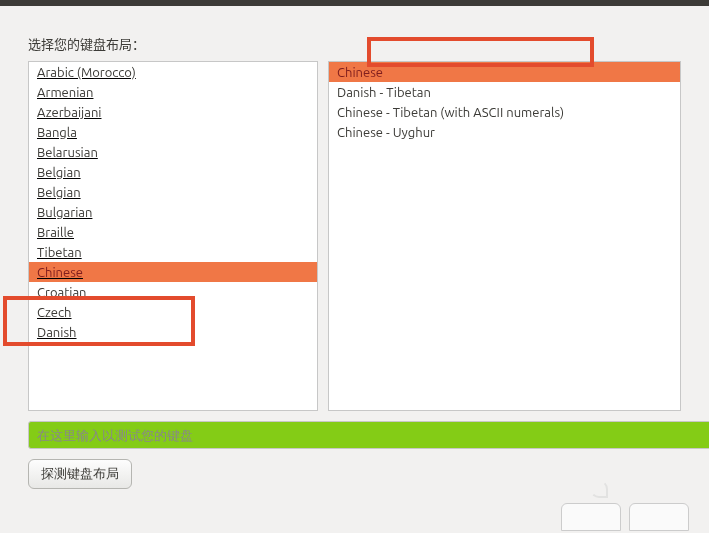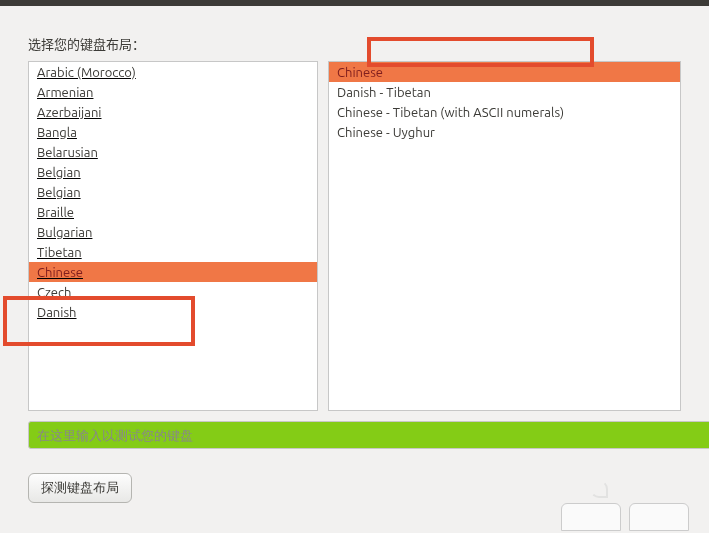--- a/index.html
+++ b/index.html
@@ -82,21 +82,21 @@
       border-radius: 3px;
       padding: 0 8px;
       font-size: 13px;
       background: #84cc16;
       color: #3c3b37;
     }
     .test-input::placeholder {
       color: #888;
     }
     .detect-button {
-      margin-top: 24px;
+      margin-top: 10px;
       padding: 5px 12px;
       font-size: 13px;
       color: #3c3b37;
       background: linear-gradient(to bottom, #fdfdfd, #e8e8e6);
       border: 1px solid #b5b5b1;
       border-radius: 6px;
       cursor: pointer;
     }
     .bottom-scribbles {
       position: absolute;
@@ -142,24 +142,25 @@
 
   <div class="columns">
     <div class="listbox listbox-left" id="left-list">
         <div class="list-item">Arabic (Morocco)</div>
         <div class="list-item">Armenian</div>
         <div class="list-item">Azerbaijani</div>
         <div class="list-item">Bangla</div>
         <div class="list-item">Belarusian</div>
         <div class="list-item">Belgian</div>
         <div class="list-item">Belgian</div>
+        <div class="list-item">Bulgarian</div>
         <div class="list-item">Braille</div>
-        <div class="list-item">Bulgarian</div>
         <div class="list-item">Tibetan</div>
         <div class="list-item selected">Chinese</div>
+        <div class="list-item">Croatian</div>
         <div class="list-item">Czech</div>
         <div class="list-item">Danish</div>
       </div>
     <div class="listbox listbox-right" id="right-list">
         <div class="list-item selected">Chinese</div>
         <div class="list-item">Danish - Tibetan</div>
         <div class="list-item">Chinese - Tibetan (with ASCII numerals)</div>
         <div class="list-item">Chinese - Uyghur</div>
       </div>
   </div>

